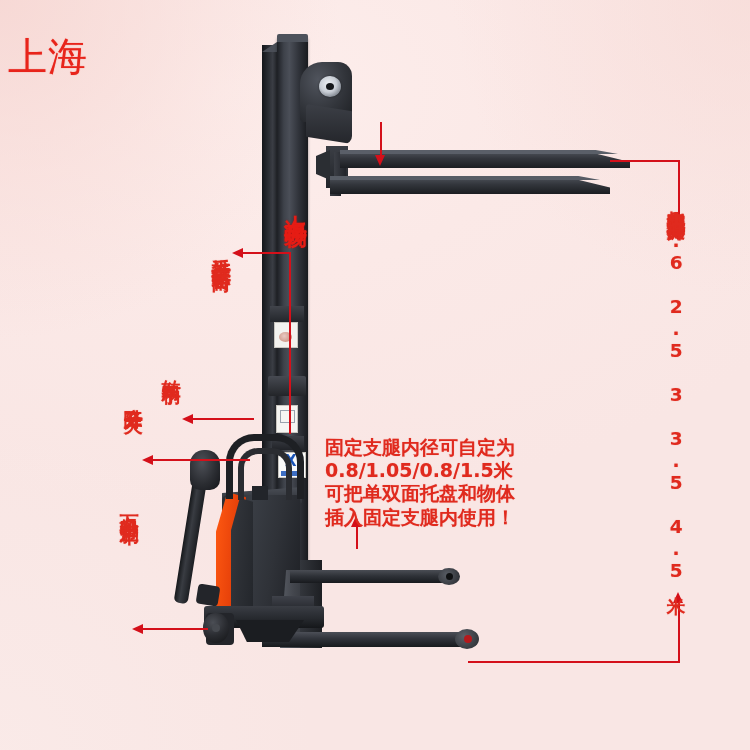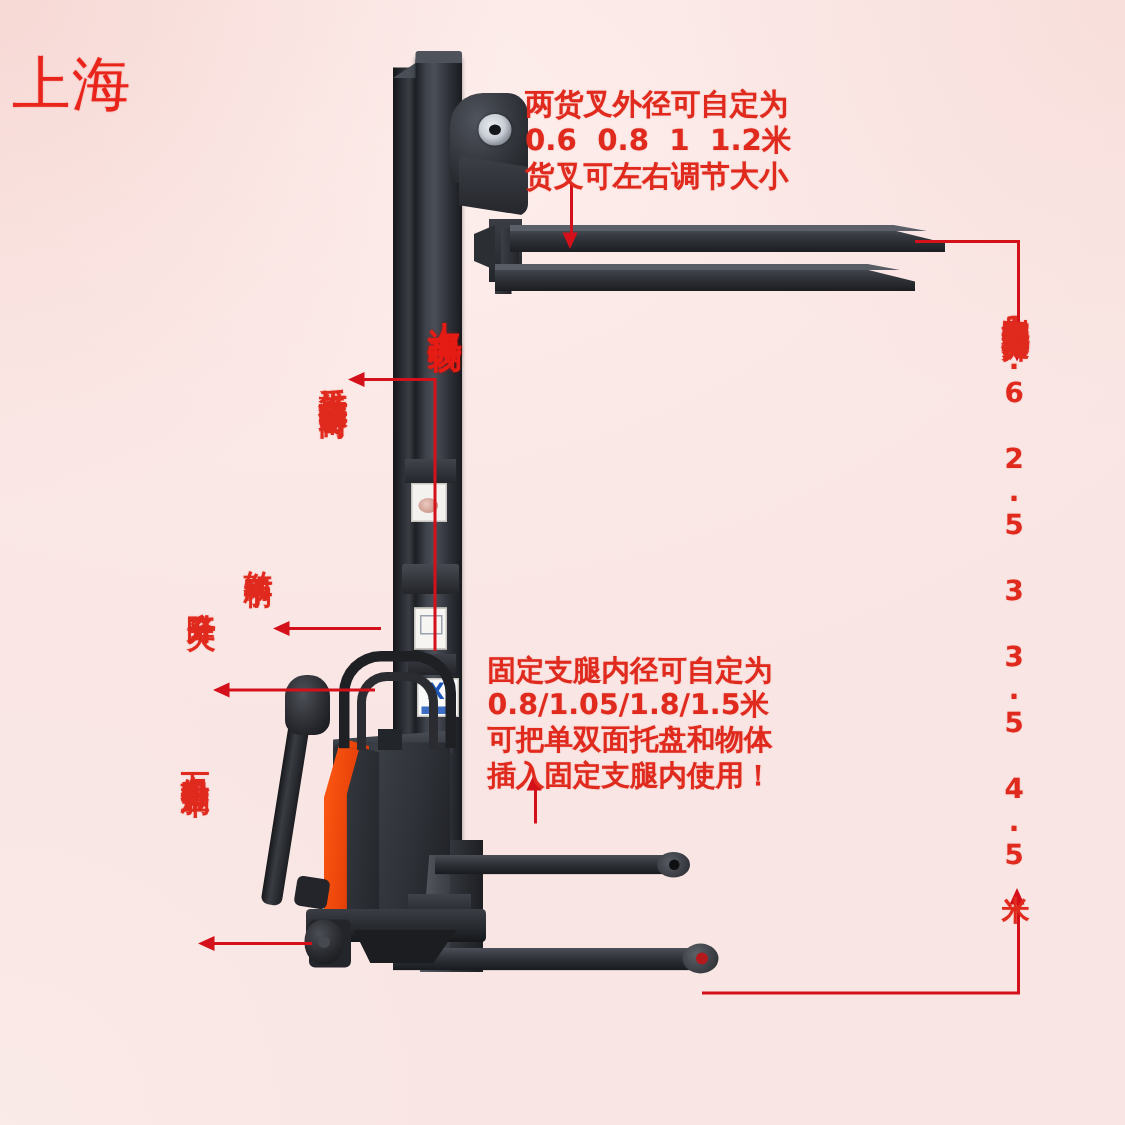--- a/index.html
+++ b/index.html
@@ -302,25 +302,22 @@
   <div class="ln lnh" style="left:150px;top:459px;width:100px;"></div>
   <div class="arrow arr-left" style="left:142px;top:455px;"></div>
 
   <div class="ln lnh" style="left:140px;top:628px;width:68px;"></div>
   <div class="arrow arr-left" style="left:132px;top:624px;"></div>
 
   <div class="logo">
     <div>上海</div>
   </div>
 
-  <div class="anno h" id="anno-forks">两货叉外径可自定为
-0.6  0.8  1  1.2米
-货叉可左右调节大小</div>
   <div class="anno h" id="anno-legs">固定支腿内径可自定为
-0.8/1.05/1.8/1.5米
+0.8/1.05/0.8/1.5米
 可把单双面托盘和物体
 插入固定支腿内使用！</div>
   <div class="anno v" id="anno-right">加宽型电瓶升高车货叉提升1.6 2.5 3 3.5 4.5米</div>
   <div class="anno v" id="anno-tiller">手推行走扶手带转向</div>
   <div class="anno v" id="anno-steer">转向手柄</div>
   <div class="anno v" id="anno-lift">升降开关</div>
   <div class="anno v" id="anno-caster">万向轮带刹车</div>
 
 </div>
 

